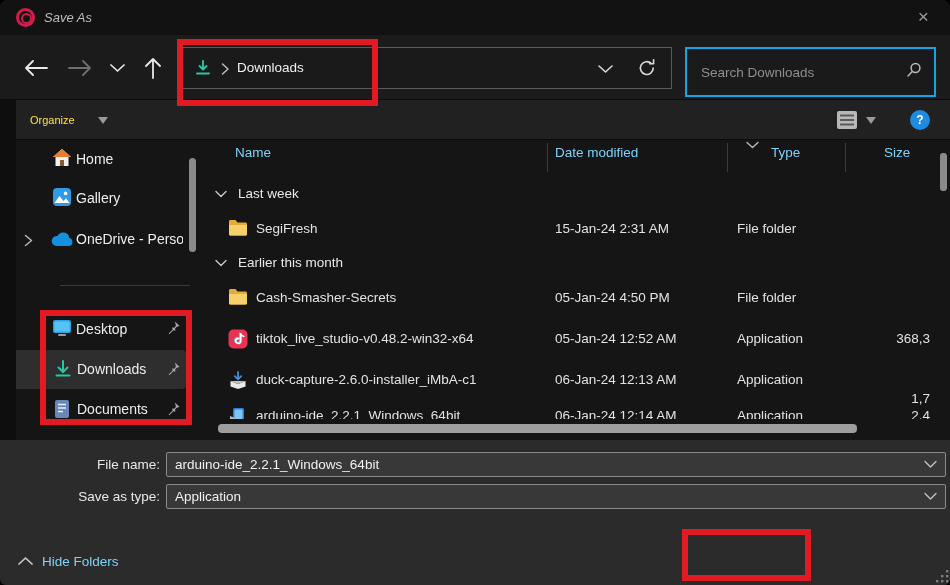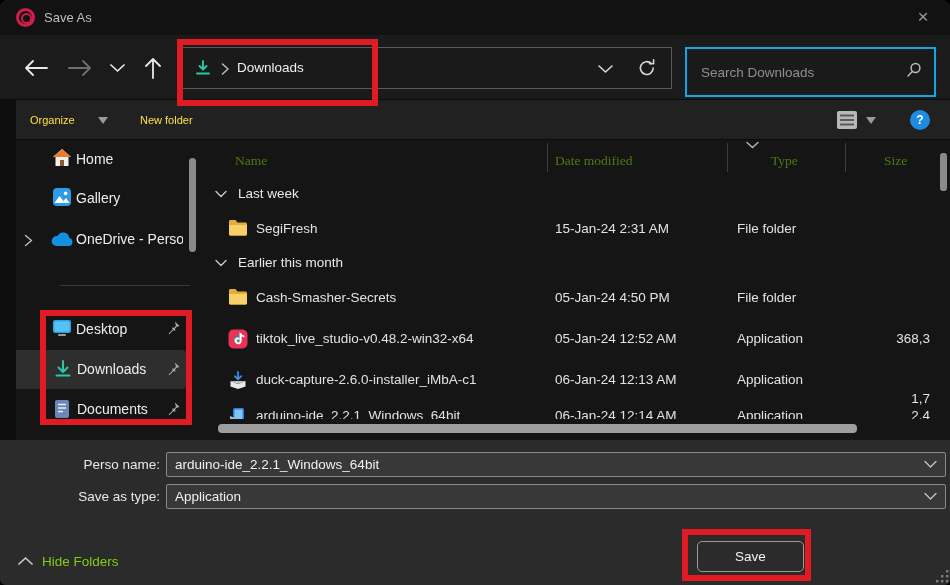--- a/index.html
+++ b/index.html
@@ -2,21 +2,21 @@
 <html><head>
 <meta charset="utf-8">
 <style>
   * { margin:0; padding:0; box-sizing:border-box; }
   html,body { background:#000; }
   body { font-family:"Liberation Sans","DejaVu Sans",sans-serif; }
   .window { position:relative; width:950px; height:585px; background:#1f1f1f;
             border-radius:8px 8px 6px 6px; overflow:hidden; }
 
   
-  .titlebar { position:absolute; left:0; top:0; width:950px; height:35px; background:#121212; }
+  .titlebar { position:absolute; left:0; top:0; width:950px; height:35px; background:#121212;font-style:italic; }
   .opera-logo { position:absolute; left:16px; top:8px; width:19px; height:19px;
                 border:3px solid #cf1d4c; border-radius:50%; }
   .opera-logo::after { content:""; position:absolute; left:2px; top:2px; width:7px; height:7px;
                 border:2px solid #cf1d4c; border-radius:50%; }
   .win-title { position:absolute; left:44px; top:0; height:35px; line-height:35px;
                font-size:13px; color:#bdbdbd; }
   .close-btn { position:absolute; right:8px; top:0; width:38px; height:35px; text-align:center;
                line-height:33px; color:#9a9a9a; font-size:19px; cursor:default; }
 
   
@@ -44,21 +44,21 @@
 
   
   .main { position:absolute; left:0; top:140px; width:950px; height:300px; background:#151515; }
   .edge-strip { position:absolute; left:0; top:100px; width:16px; height:485px; background:#0e0e0e; }
 
   .side-label { position:absolute; font-size:14px; color:#ededed; height:22px; line-height:22px; white-space:nowrap; }
   .side-scroll { position:absolute; left:189px; top:18px; width:7px; height:94px; background:#8a8a8a; border-radius:4px; }
   .side-divider { position:absolute; left:60px; top:145px; width:130px; height:1px; background:#3a3a3a; }
   .side-selected { position:absolute; left:12px; top:210px; width:174px; height:39px; background:#2e2e2e; border-radius:4px; }
 
-  .col-head { position:absolute; top:12px; height:18px; line-height:18px; font-size:13.5px; color:#4d7c0f;font-family:Liberation Serif, serif; }
+  .col-head { position:absolute; top:4px; height:18px; line-height:18px; font-size:13.5px; color:#7dd3fc; }
   .col-div { position:absolute; top:3px; width:1px; height:29px; background:#3c3c3c; }
   .v-scroll { position:absolute; left:940px; top:13px; width:7px; height:38px; background:#8a8a8a; border-radius:3px; }
 
   .group-label { position:absolute; font-size:13.5px; color:#e8e8e8; height:20px; line-height:20px; }
   .rowtext { position:absolute; font-size:13.5px; color:#e2e2e2; height:20px; line-height:20px; white-space:nowrap; }
   .size-cell { position:absolute; left:845px; width:85px; text-align:right; }
   .icon20 { position:absolute; width:20px; height:20px; }
 
   .hscroll-track { position:absolute; left:210px; top:279px; width:740px; height:21px; background:#151515; }
   .hscroll-thumb { position:absolute; left:8px; top:5px; width:639px; height:9px; background:#9e9e9e; border-radius:4px; }
@@ -72,21 +72,21 @@
   .field input { width:100%; height:100%; background:transparent; border:none; outline:none;
                  color:#f0f0f0; font-size:13.5px; padding:0 30px 0 8px;
                  font-family:"Liberation Sans",sans-serif; }
   .field .combo-text { display:block; height:23px; line-height:23px; color:#f0f0f0;
                  font-size:13.5px; padding:0 30px 0 8px; }
   .field .chev { position:absolute; right:8px; top:7px; }
 
   .dlg-btn { position:absolute; height:31px; background:#2b2b2b; border:1px solid #9a9a9a;
              border-radius:5px; color:#f2f2f2; font-size:13.5px; text-align:center; line-height:29px; }
   .hide-folders { position:absolute; left:18px; top:112px; height:20px; }
-  .hide-folders span.txt { position:absolute; left:24px; top:0; font-size:13.5px; color:#84cc16;
+  .hide-folders span.txt { position:absolute; left:24px; top:0; font-size:13.5px; color:#7dd3fc;
              height:20px; line-height:20px; white-space:nowrap; }
 
   
   .anno { position:absolute; border:6px solid #e01b24; pointer-events:none; z-index:50; }
   .anno1 { left:177px; top:39px; width:201px; height:67px; }
   .anno2 { left:40px; top:310px; width:152px; height:115px; }
   .anno3 { left:682px; top:529px; width:129px; height:52px; }
 
   svg { display:block; }
 </style>
@@ -168,21 +168,20 @@
     </div>
   </div>
 
   <div class="toolbar">
     <span class="tool-label" style="left:30px;">Organize</span>
     <span style="position:absolute;left:98px;top:17px;">
       <svg width="10" height="7" viewBox="0 0 10 7">
           <path d="M0 0h10L5 7z" fill="#9a9a9a"></path>
         </svg>
     </span>
-    <span class="tool-label" style="left:140px;">New folder</span>
     <span style="position:absolute;left:836px;top:10px;">
       <svg width="22" height="20" viewBox="0 0 22 20">
           <rect x="1" y="1" width="20" height="18" rx="2" fill="#b8b8b8"></rect>
           <path d="M4 5.5h14M4 10h14M4 14.5h14" stroke="#5a5a5a" stroke-width="1.8"></path>
         </svg>
     </span>
     <span style="position:absolute;left:866px;top:17px;">
       <svg width="10" height="7" viewBox="0 0 10 7">
           <path d="M0 0h10L5 7z" fill="#9a9a9a"></path>
         </svg>
@@ -383,21 +382,21 @@
     </div>
 
     <div class="hscroll-track">
       <div class="hscroll-thumb"></div>
     </div>
   </div>
 
   <div class="edge-strip"></div>
 
   <div class="bottom">
-    <span class="form-label" style="top:12px;">Perso name:</span>
+    <span class="form-label" style="top:12px;">File name:</span>
     <div class="field" style="top:12px;">
       <input type="text" value="arduino-ide_2.2.1_Windows_64bit" style="">
       <span class="chev">
         <svg width="13" height="9" viewBox="0 0 13 9">
             <path d="M1 1.5l5.5 5.5L12 1.5" stroke="#c0c0c0" stroke-width="1.4" fill="none" stroke-linecap="round" stroke-linejoin="round"></path>
           </svg>
       </span>
     </div>
 
     <span class="form-label" style="top:44px;">Save as type:</span>
@@ -412,21 +411,20 @@
 
     <div class="hide-folders">
       <span style="position:absolute;left:0;top:4px;">
         <svg width="15" height="10" viewBox="0 0 15 10">
             <path d="M1 8l6.5-6L14 8" stroke="#c8c8c8" stroke-width="1.7" fill="none" stroke-linecap="round" stroke-linejoin="round"></path>
           </svg>
       </span>
       <span class="txt">Hide Folders</span>
     </div>
 
-    <div class="dlg-btn" style="left:697px;top:101px;width:107px;">Save</div>
 
     <span style="position:absolute;left:936px;top:130px;">
       <svg width="13" height="13" viewBox="0 0 13 13">
           <g fill="#7d7d7d">
             <rect x="10" y="0" width="2.4" height="2.4"></rect>
             <rect x="10" y="5" width="2.4" height="2.4"></rect>
             <rect x="5" y="5" width="2.4" height="2.4"></rect>
             <rect x="10" y="10" width="2.4" height="2.4"></rect>
             <rect x="5" y="10" width="2.4" height="2.4"></rect>
             <rect x="0" y="10" width="2.4" height="2.4"></rect>

